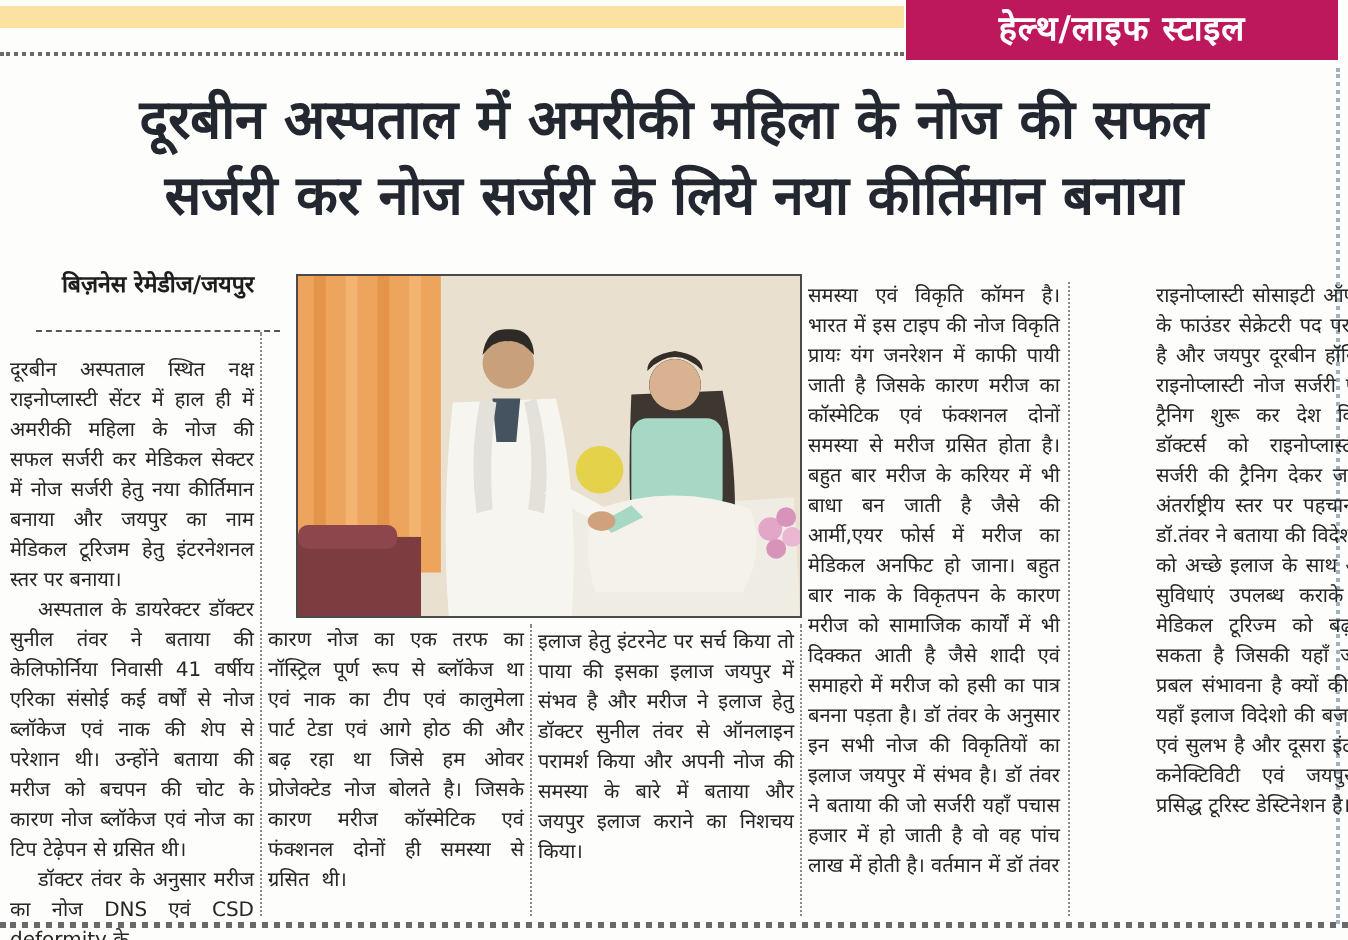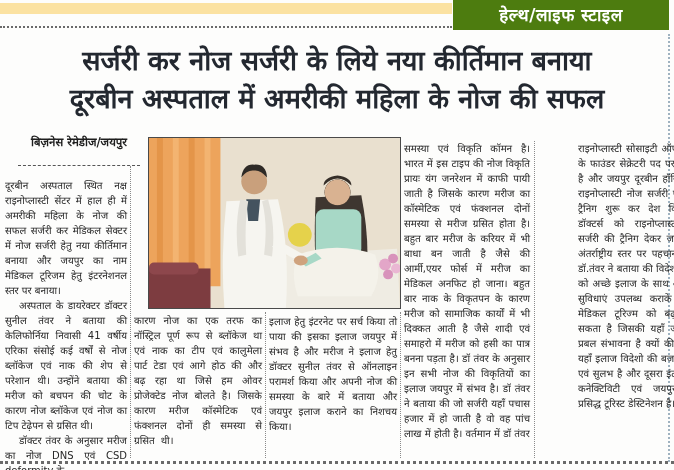--- a/index.html
+++ b/index.html
@@ -12,21 +12,21 @@
     font-family:"DejaVu Sans",sans-serif;
     color:#2b2b2b;
   }
   
   .top-strip{
     position:absolute;left:0;top:3px;width:452px;height:11px;
     background:#fbe2a2;
   }
   .section-banner{
     position:absolute;right:5px;top:0;width:216px;height:30px;
-    background:#4d7c0f;
+    background:#be185d;
     color:#ffffff;
     font-weight:bold;font-size:17px;line-height:30px;
     text-align:center;
     letter-spacing:.5px;
   }
   .top-dotted{
     position:absolute;left:0;top:26px;width:452px;height:0;
     border-bottom:2px dotted #6a6a6a;
   }
   .right-dotted{
@@ -89,22 +89,22 @@
 <body>
 
 <div class="page">
 
   <div class="top-strip"></div>
   <div class="section-banner">हेल्थ/लाइफ स्टाइल</div>
   <div class="top-dotted"></div>
   <div class="right-dotted"></div>
 
   <h1 class="headline">
+    <span>दूरबीन अस्पताल में अमरीकी महिला के नोज की सफल</span>
     <span>सर्जरी कर नोज सर्जरी के लिये नया कीर्तिमान बनाया</span>
-    <span>दूरबीन अस्पताल में अमरीकी महिला के नोज की सफल</span>
   </h1>
 
   <div class="byline">बिज़नेस रेमेडीज/जयपुर</div>
 
   <div class="photo">
     <svg viewBox="0 0 253 172" preserveAspectRatio="none">
 
       <rect x="0" y="0" width="253" height="172" fill="#e9e0cf"></rect>
 
       <g>

